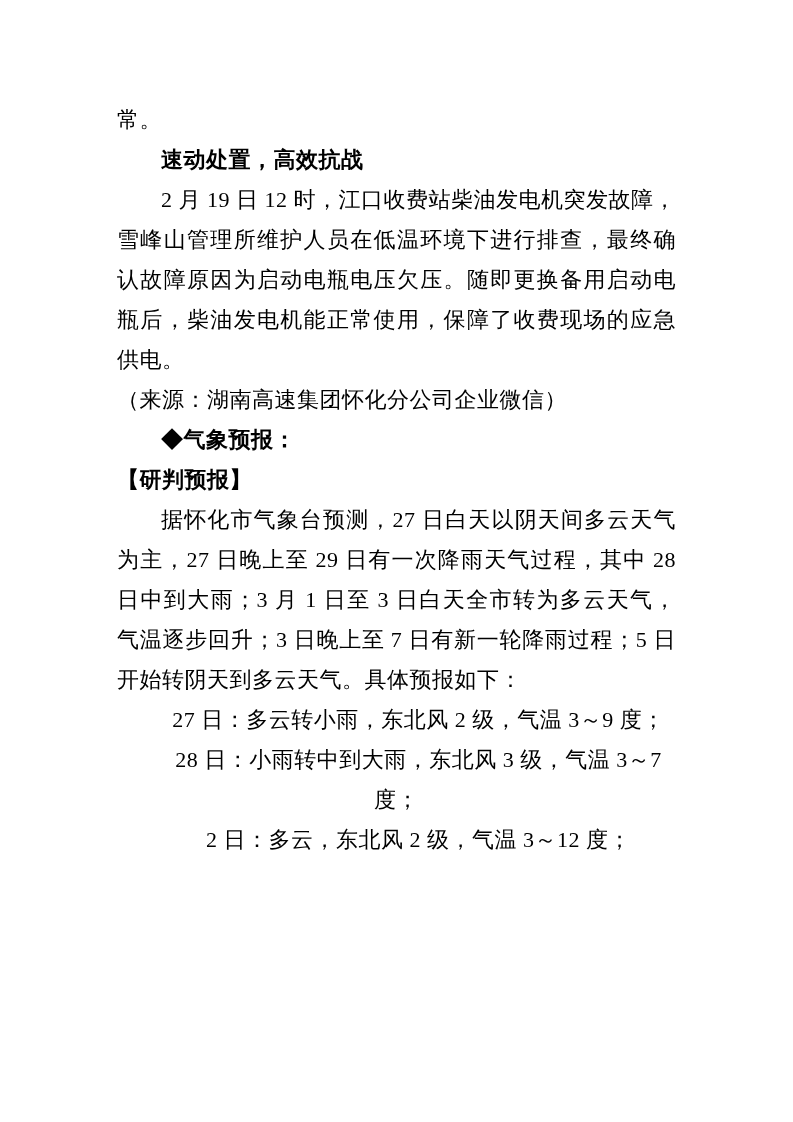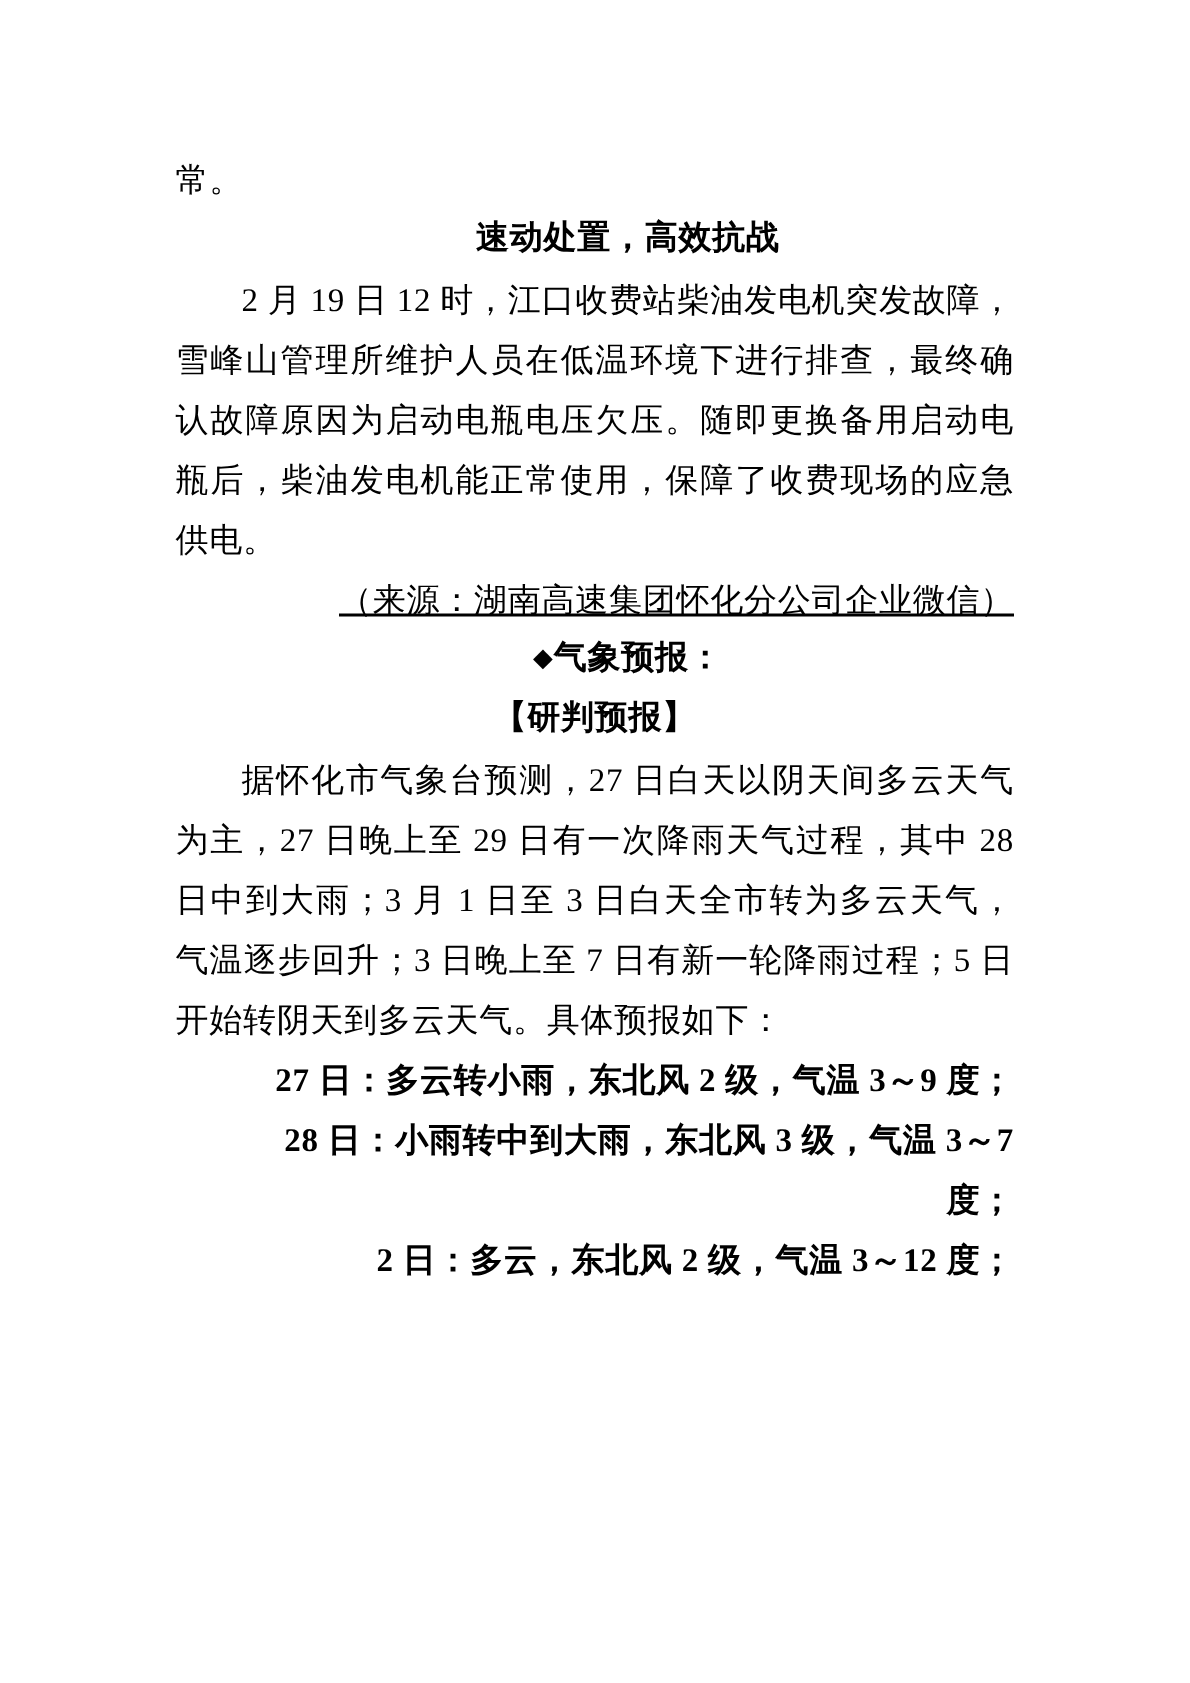--- a/index.html
+++ b/index.html
@@ -29,31 +29,28 @@
     line-height: 40px;
     text-align: justify;
     text-justify: inter-ideograph;
     letter-spacing: 0.5px;
     word-break: break-all;
   }
   .indent {
     text-indent: 2em;
   }
   .hei-bold {
-    font-family: Liberation Mono, monospace;
+    font-family: Liberation Sans, sans-serif;
     font-weight: bold;
-    text-align: center;
+    text-align: left;
   }
   .source-line {
-    text-align: right;
-    text-decoration: underline;
   }
   .forecast-line {
-    text-align: right;
-    font-weight: bold;
+    text-align: center;
   }
 </style>
 </head>
 <body>
 
 <div class="page">
   <div class="content">
 
     <p class="para">常。</p>
 

